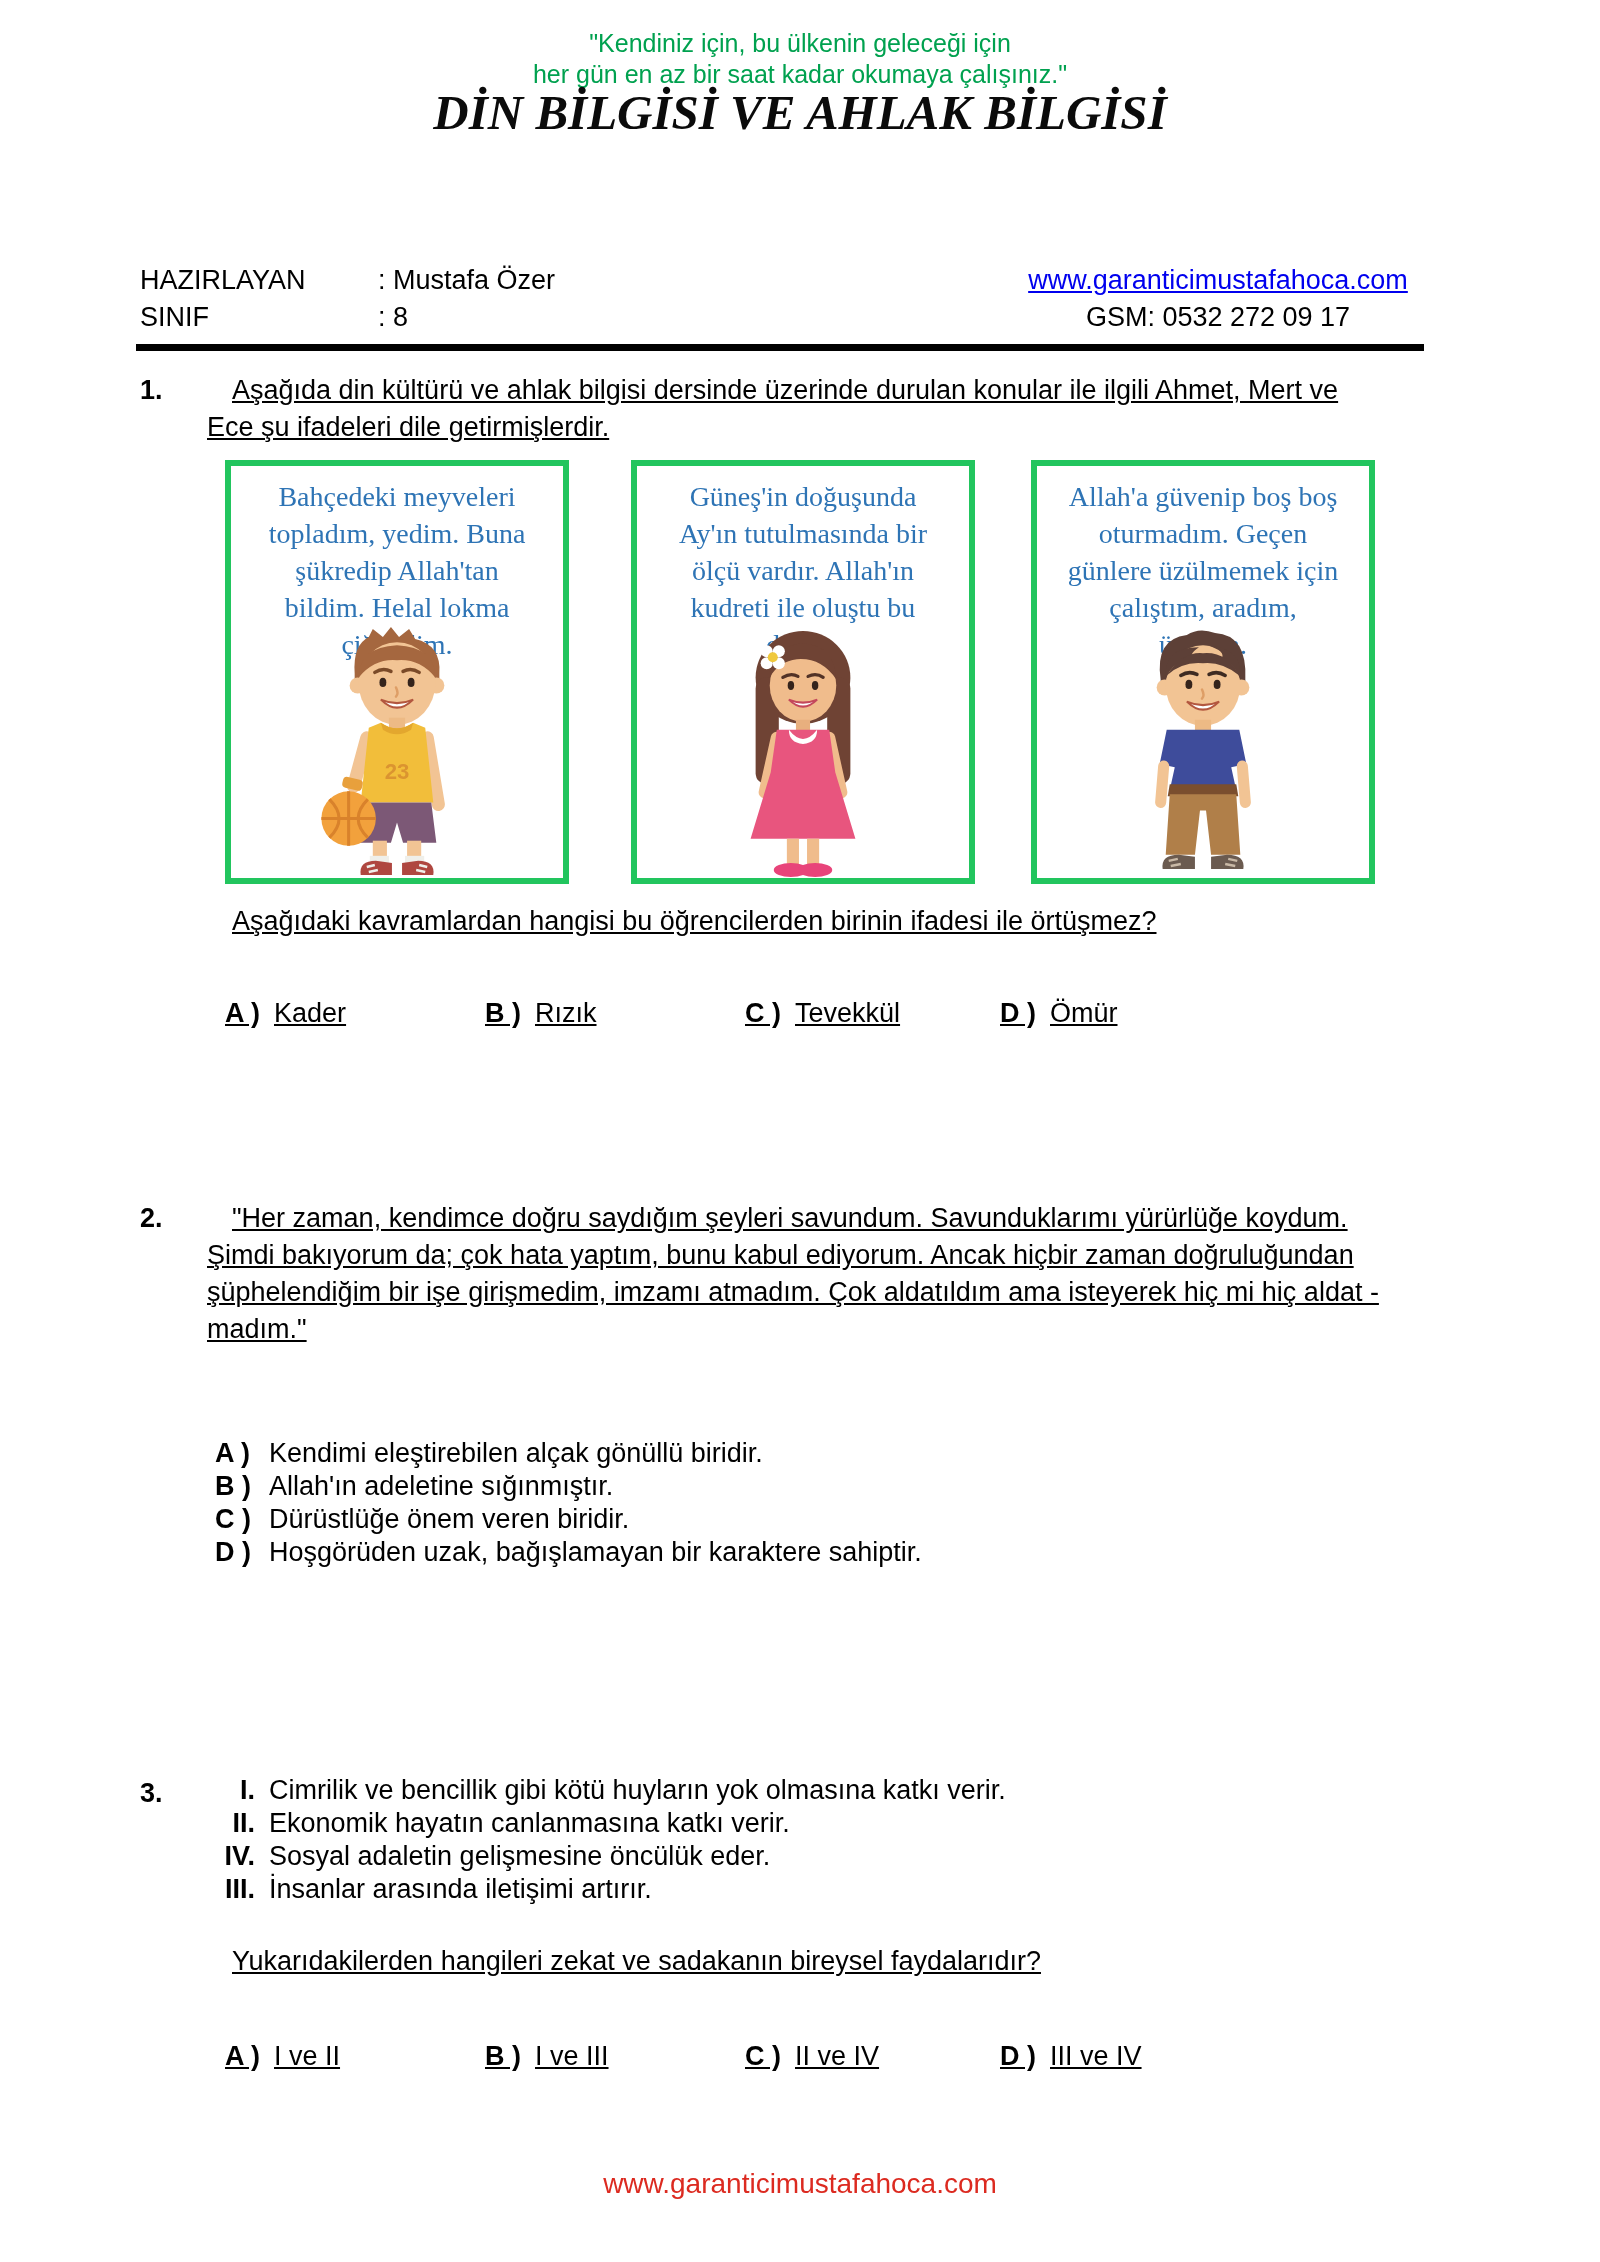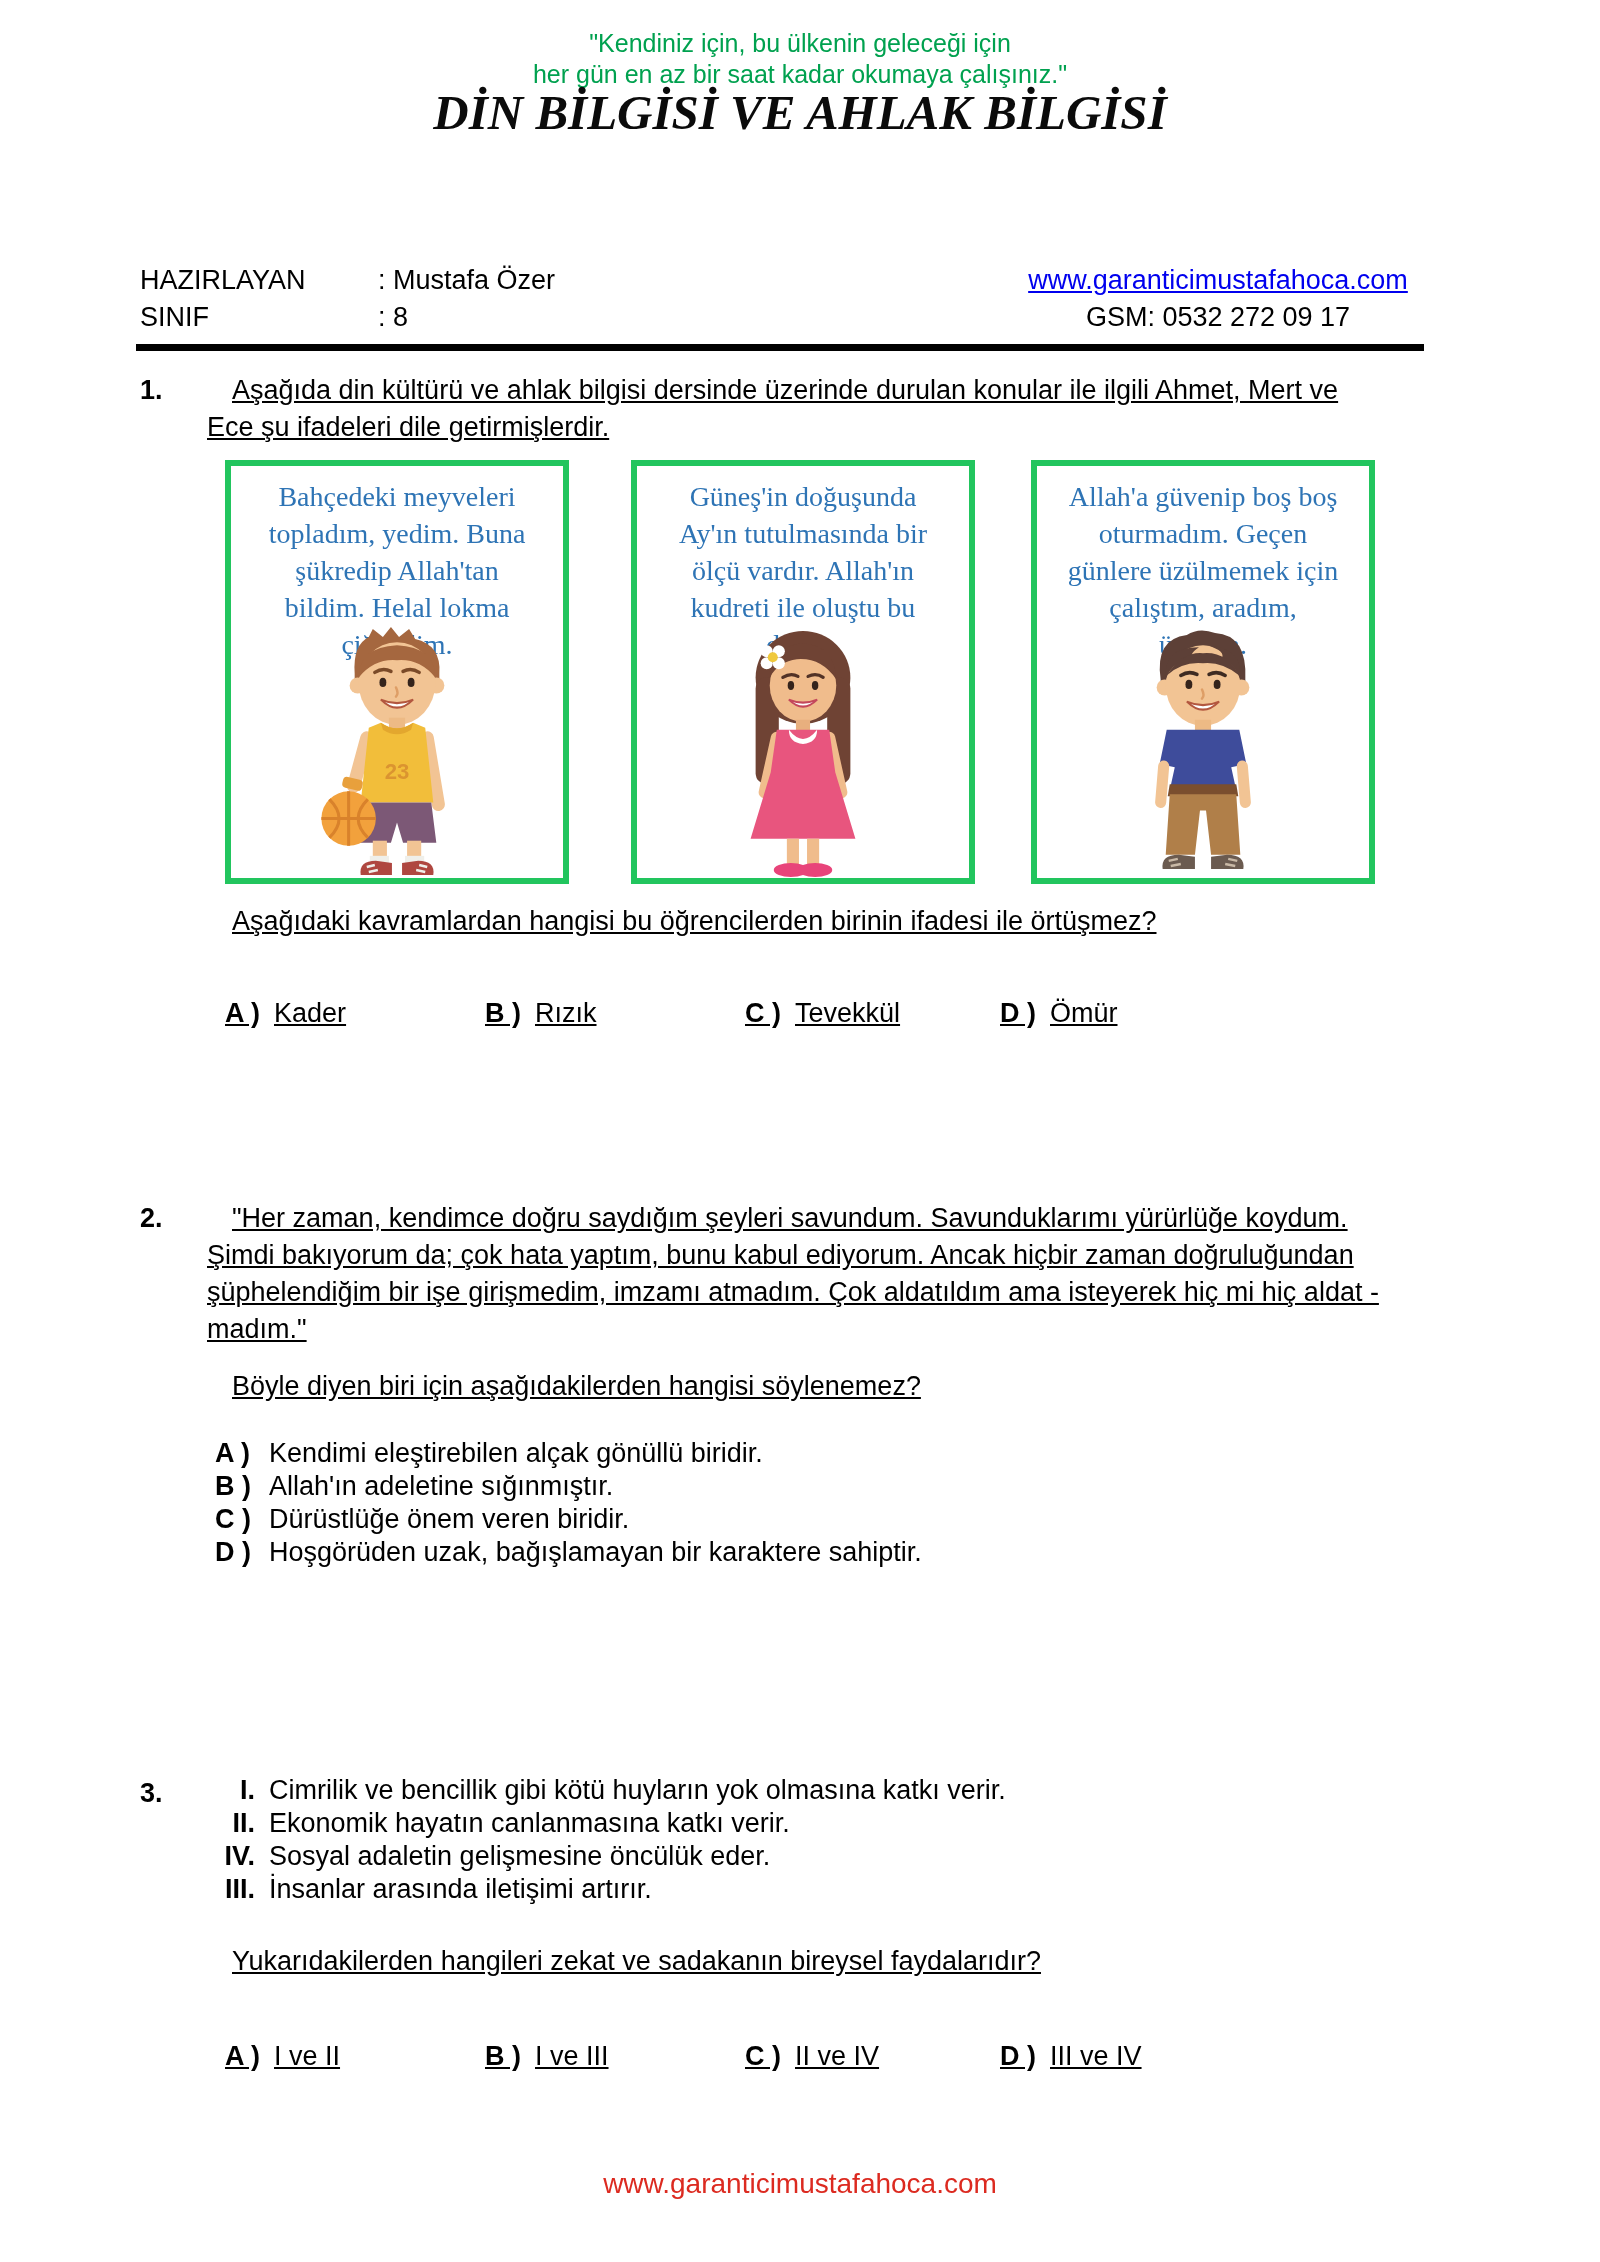--- a/index.html
+++ b/index.html
@@ -188,21 +188,20 @@
   </div>
   <div class="abs body-text opt-inline" style="left:1000px;top:995px;">
     <span class="optL">D )</span><span class="lbl">Ömür</span>
   </div>
 
   <div class="abs qnum" style="left:140px;top:1200px;">2.</div>
   <div class="abs body-text preline indent" style="left:207px;top:1200px;width:1240px;">"Her zaman, kendimce doğru saydığım şeyleri savundum. Savunduklarımı yürürlüğe koydum.
 Şimdi bakıyorum da; çok hata yaptım, bunu kabul ediyorum. Ancak hiçbir zaman doğruluğundan
 şüphelendiğim bir işe girişmedim, imzamı atmadım. Çok aldatıldım ama isteyerek hiç mi hiç aldat -
 madım."</div>
-  <div class="abs body-text" style="left:232px;top:1368px;width:1200px;">Böyle diyen biri için aşağıdakilerden hangisi söylenemez?</div>
 
   <div class="abs vopts">
     <div class="vopt">
       <span class="optL">A )</span>
         <span>Kendimi eleştirebilen alçak gönüllü biridir.</span>
     </div>
     <div class="vopt">
       <span class="optL">B )</span>
         <span>Allah'ın adeletine sığınmıştır.</span>
     </div>

